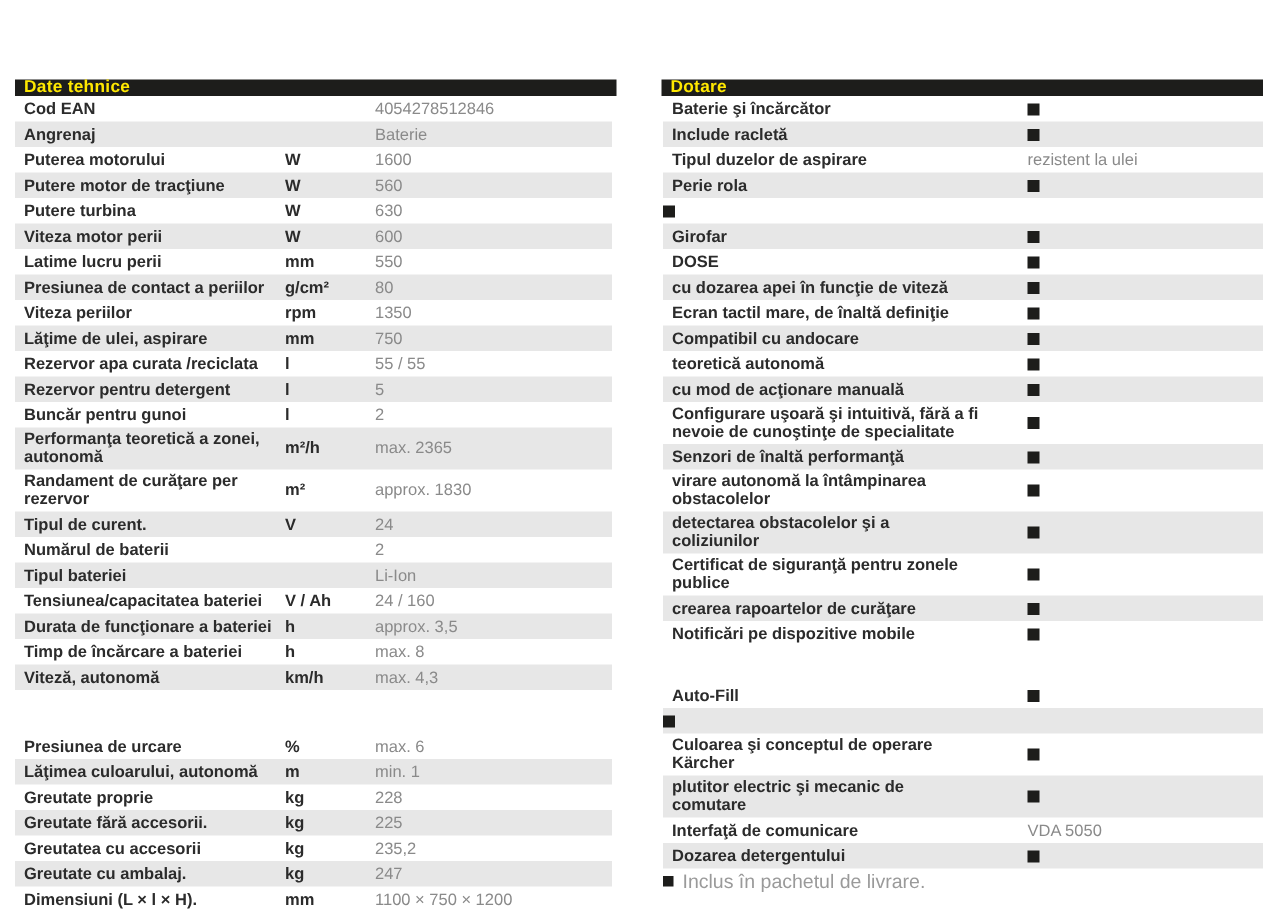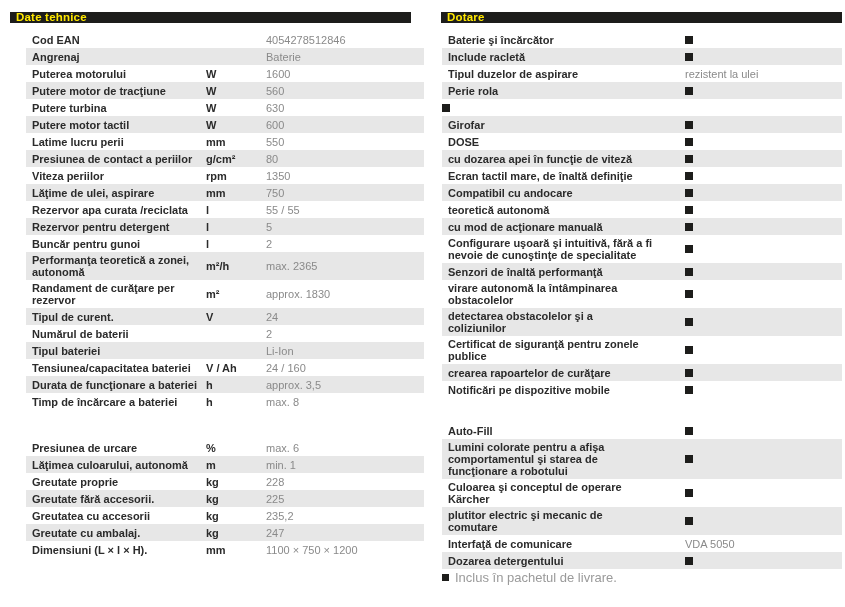--- a/index.html
+++ b/index.html
@@ -13,29 +13,29 @@
   body{
     width:845px;height:607px;position:relative;overflow:hidden;
     background:#ffffff;
     font-family:"Liberation Sans", sans-serif;
   }
   .col{position:absolute;top:4px;width:420px;}
   #col-left{left:0;}
   #col-right{left:431px;}
 
   
-  .ribbon{display:flex;align-items:center;height:27px;}
+  .ribbon{display:flex;align-items:flex-end;height:27px;margin-top:33px;}
   .notch{width:8px;background:var(--hdr);
     clip-path:polygon(0 0,2px 0,100% 50%,2px 100%,0 100%);}
   .bar{flex:1;background:var(--hdr);margin-left:2px;display:flex;align-items:center;padding-left:6px;}
   .bar-text{color:var(--yellow);font-size:11.5px;font-weight:bold;letter-spacing:.2px;line-height:11px;}
   .tip{width:9px;background:var(--hdr);clip-path:polygon(0 0,100% 50%,0 100%);}
 
   
-  .tbl{margin-left:26px;width:398px;}
+  .tbl{margin-left:10px;width:398px;}
   #col-right .tbl{margin-left:11px;width:400px;}
   .trow{display:flex;align-items:center;min-height:17px;}
   .trow:nth-child(even){background:var(--alt);}
   .t-label{box-sizing:border-box;padding:2px 6px;font-weight:bold;font-size:11px;line-height:12px;color:var(--label);}
   .spec .t-label{width:180px;}
   .feat .t-label{width:243px;padding-right:32px;}
   .t-unit{width:60px;font-weight:bold;font-size:11px;line-height:12px;color:var(--label);}
   .t-value{flex:1;font-size:11px;line-height:12px;color:var(--value);display:flex;align-items:center;}
   .square{width:8px;height:8px;background:var(--hdr);display:inline-block;}
 
@@ -78,21 +78,21 @@
         <div class="t-label">Putere motor de tracţiune</div>
         <div class="t-unit">W</div>
         <div class="t-value">560</div>
       </div>
       <div class="trow">
         <div class="t-label">Putere turbina</div>
         <div class="t-unit">W</div>
         <div class="t-value">630</div>
       </div>
       <div class="trow">
-        <div class="t-label">Putere motor tactil</div>
+        <div class="t-label">Viteza motor perii</div>
         <div class="t-unit">W</div>
         <div class="t-value">600</div>
       </div>
       <div class="trow">
         <div class="t-label">Latime lucru perii</div>
         <div class="t-unit">mm</div>
         <div class="t-value">550</div>
       </div>
       <div class="trow">
         <div class="t-label">Presiunea de contact a periilor</div>
@@ -156,20 +156,25 @@
       </div>
       <div class="trow">
         <div class="t-label">Durata de funcţionare a bateriei</div>
         <div class="t-unit">h</div>
         <div class="t-value">approx. 3,5</div>
       </div>
       <div class="trow">
         <div class="t-label">Timp de încărcare a bateriei</div>
         <div class="t-unit">h</div>
         <div class="t-value">max. 8</div>
+      </div>
+      <div class="trow">
+        <div class="t-label">Viteză, autonomă</div>
+        <div class="t-unit">km/h</div>
+        <div class="t-value">max. 4,3</div>
       </div>
     </div>
   <div class="tbl spec tbl2-left">
       <div class="trow">
         <div class="t-label">Presiunea de urcare</div>
         <div class="t-unit">%</div>
         <div class="t-value">max. 6</div>
       </div>
       <div class="trow">
         <div class="t-label">Lăţimea culoarului, autonomă</div>
@@ -326,21 +331,20 @@
       </div>
     </div>
   <div class="tbl feat tbl2-right">
       <div class="trow">
         <div class="t-label">Auto-Fill</div>
         <div class="t-value">
           <span class="square"></span>
         </div>
       </div>
       <div class="trow">
-        <div class="t-label">Lumini colorate pentru a afişa comportamentul şi starea de funcţionare a robotului</div>
         <div class="t-value">
           <span class="square"></span>
         </div>
       </div>
       <div class="trow">
         <div class="t-label">Culoarea şi conceptul de operare Kärcher</div>
         <div class="t-value">
           <span class="square"></span>
         </div>
       </div>

